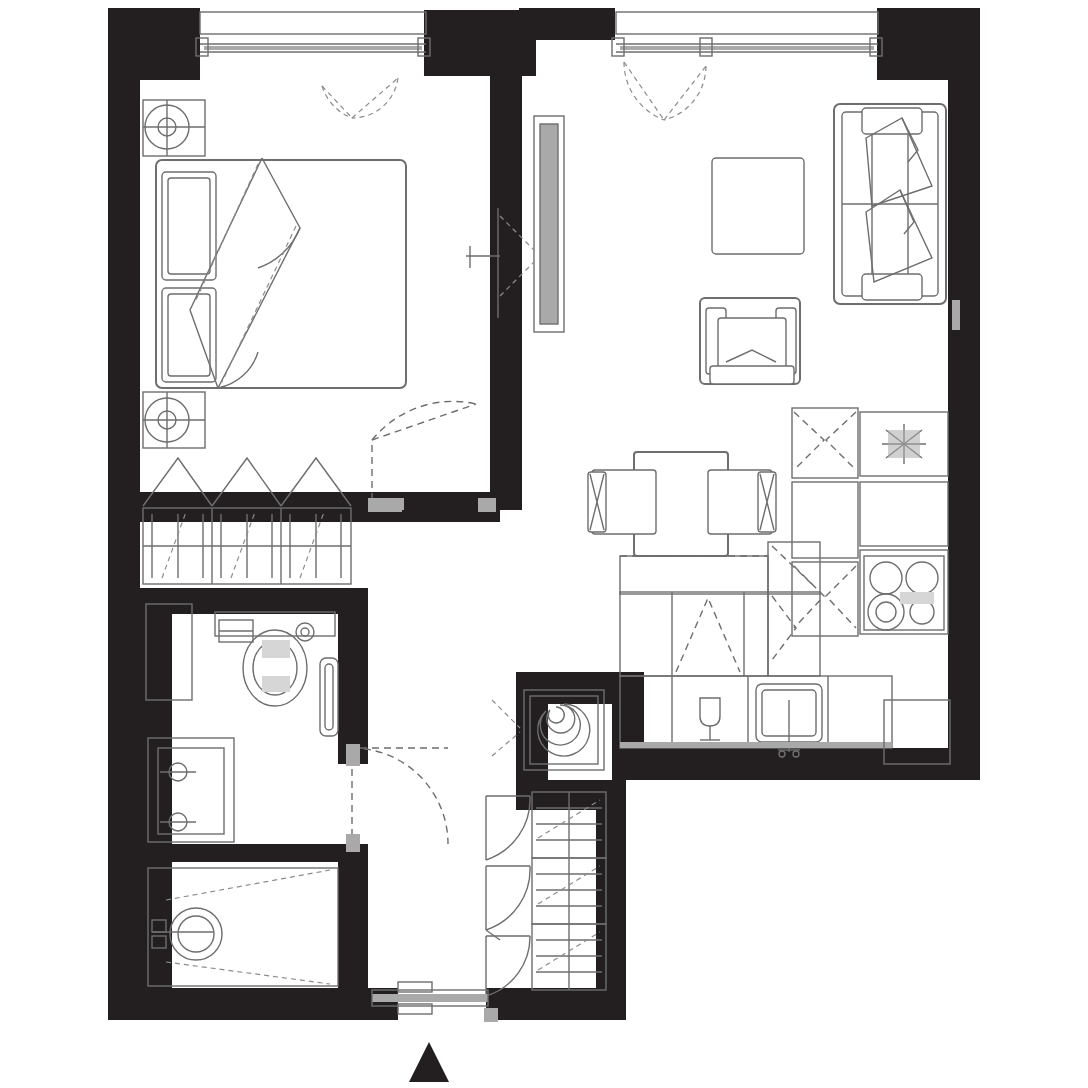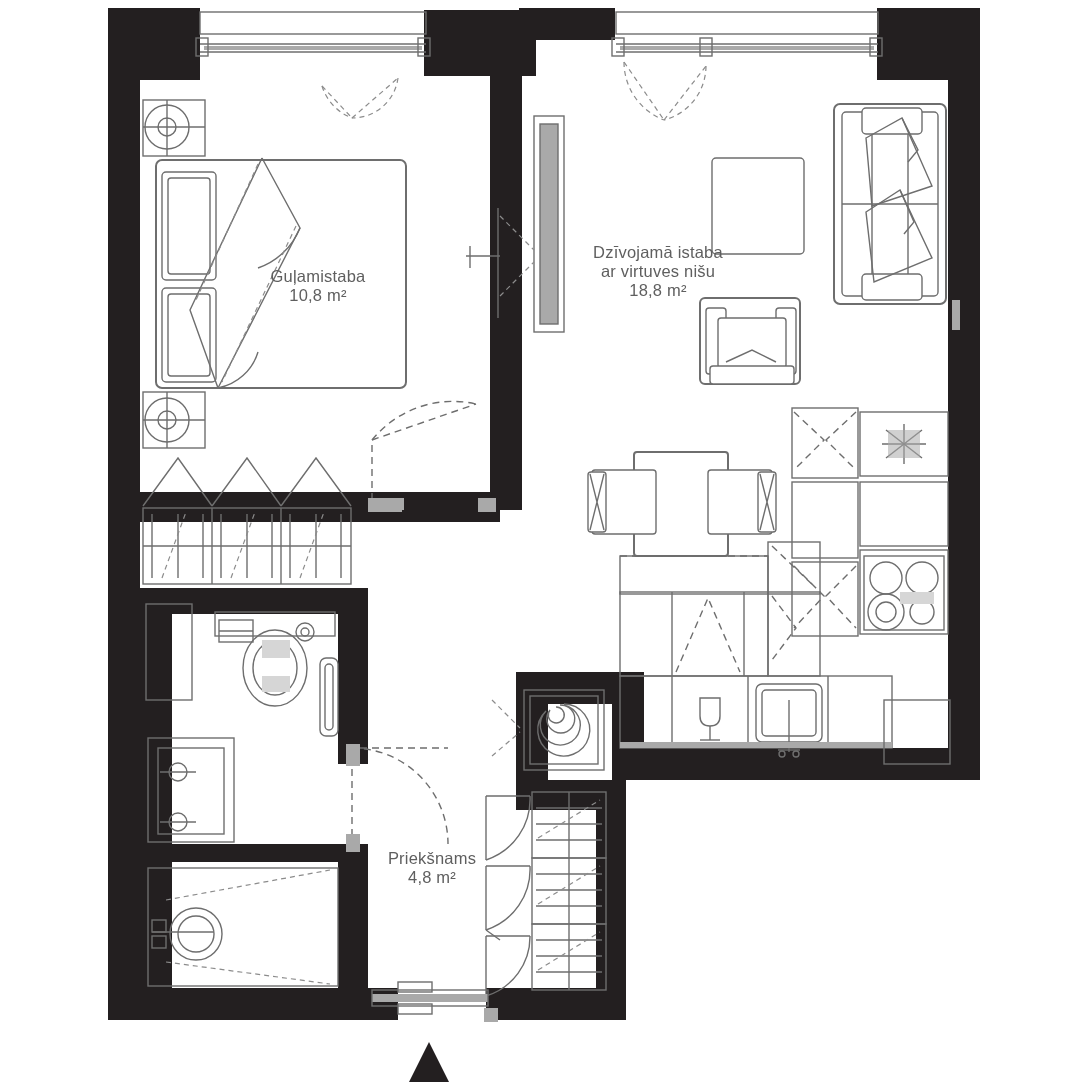--- a/index.html
+++ b/index.html
@@ -391,30 +391,17 @@
       <rect class="grey" x="368" y="498" width="36" height="12"></rect>
       <rect class="grey" x="478" y="498" width="16" height="12"></rect>
       <rect class="grey" x="484" y="1008" width="14" height="14"></rect>
     </g>
 
     <g>
       <polygon points="429,1042 449,1082 409,1082" fill="#231f20"></polygon>
     </g>
   </svg>
 
-  <div class="room-label" style="left:238px; top:267px; width:160px;">
-    <span>Guļamistaba</span>
-    <span class="area">10,8 m²</span>
-  </div>
-
-  <div class="room-label" style="left:558px; top:243px; width:200px;">
-    <span>Dzīvojamā istaba</span>
-    <span class="area">ar virtuves nišu</span>
-    <span class="area">18,8 m²</span>
-  </div>
-
-
-  <div class="room-label" style="left:362px; top:849px; width:140px;">
-    <span>Priekšnams</span>
-    <span class="area">4,8 m²</span>
-  </div>
+
+
+
 
 </div>
 
 </body></html>

